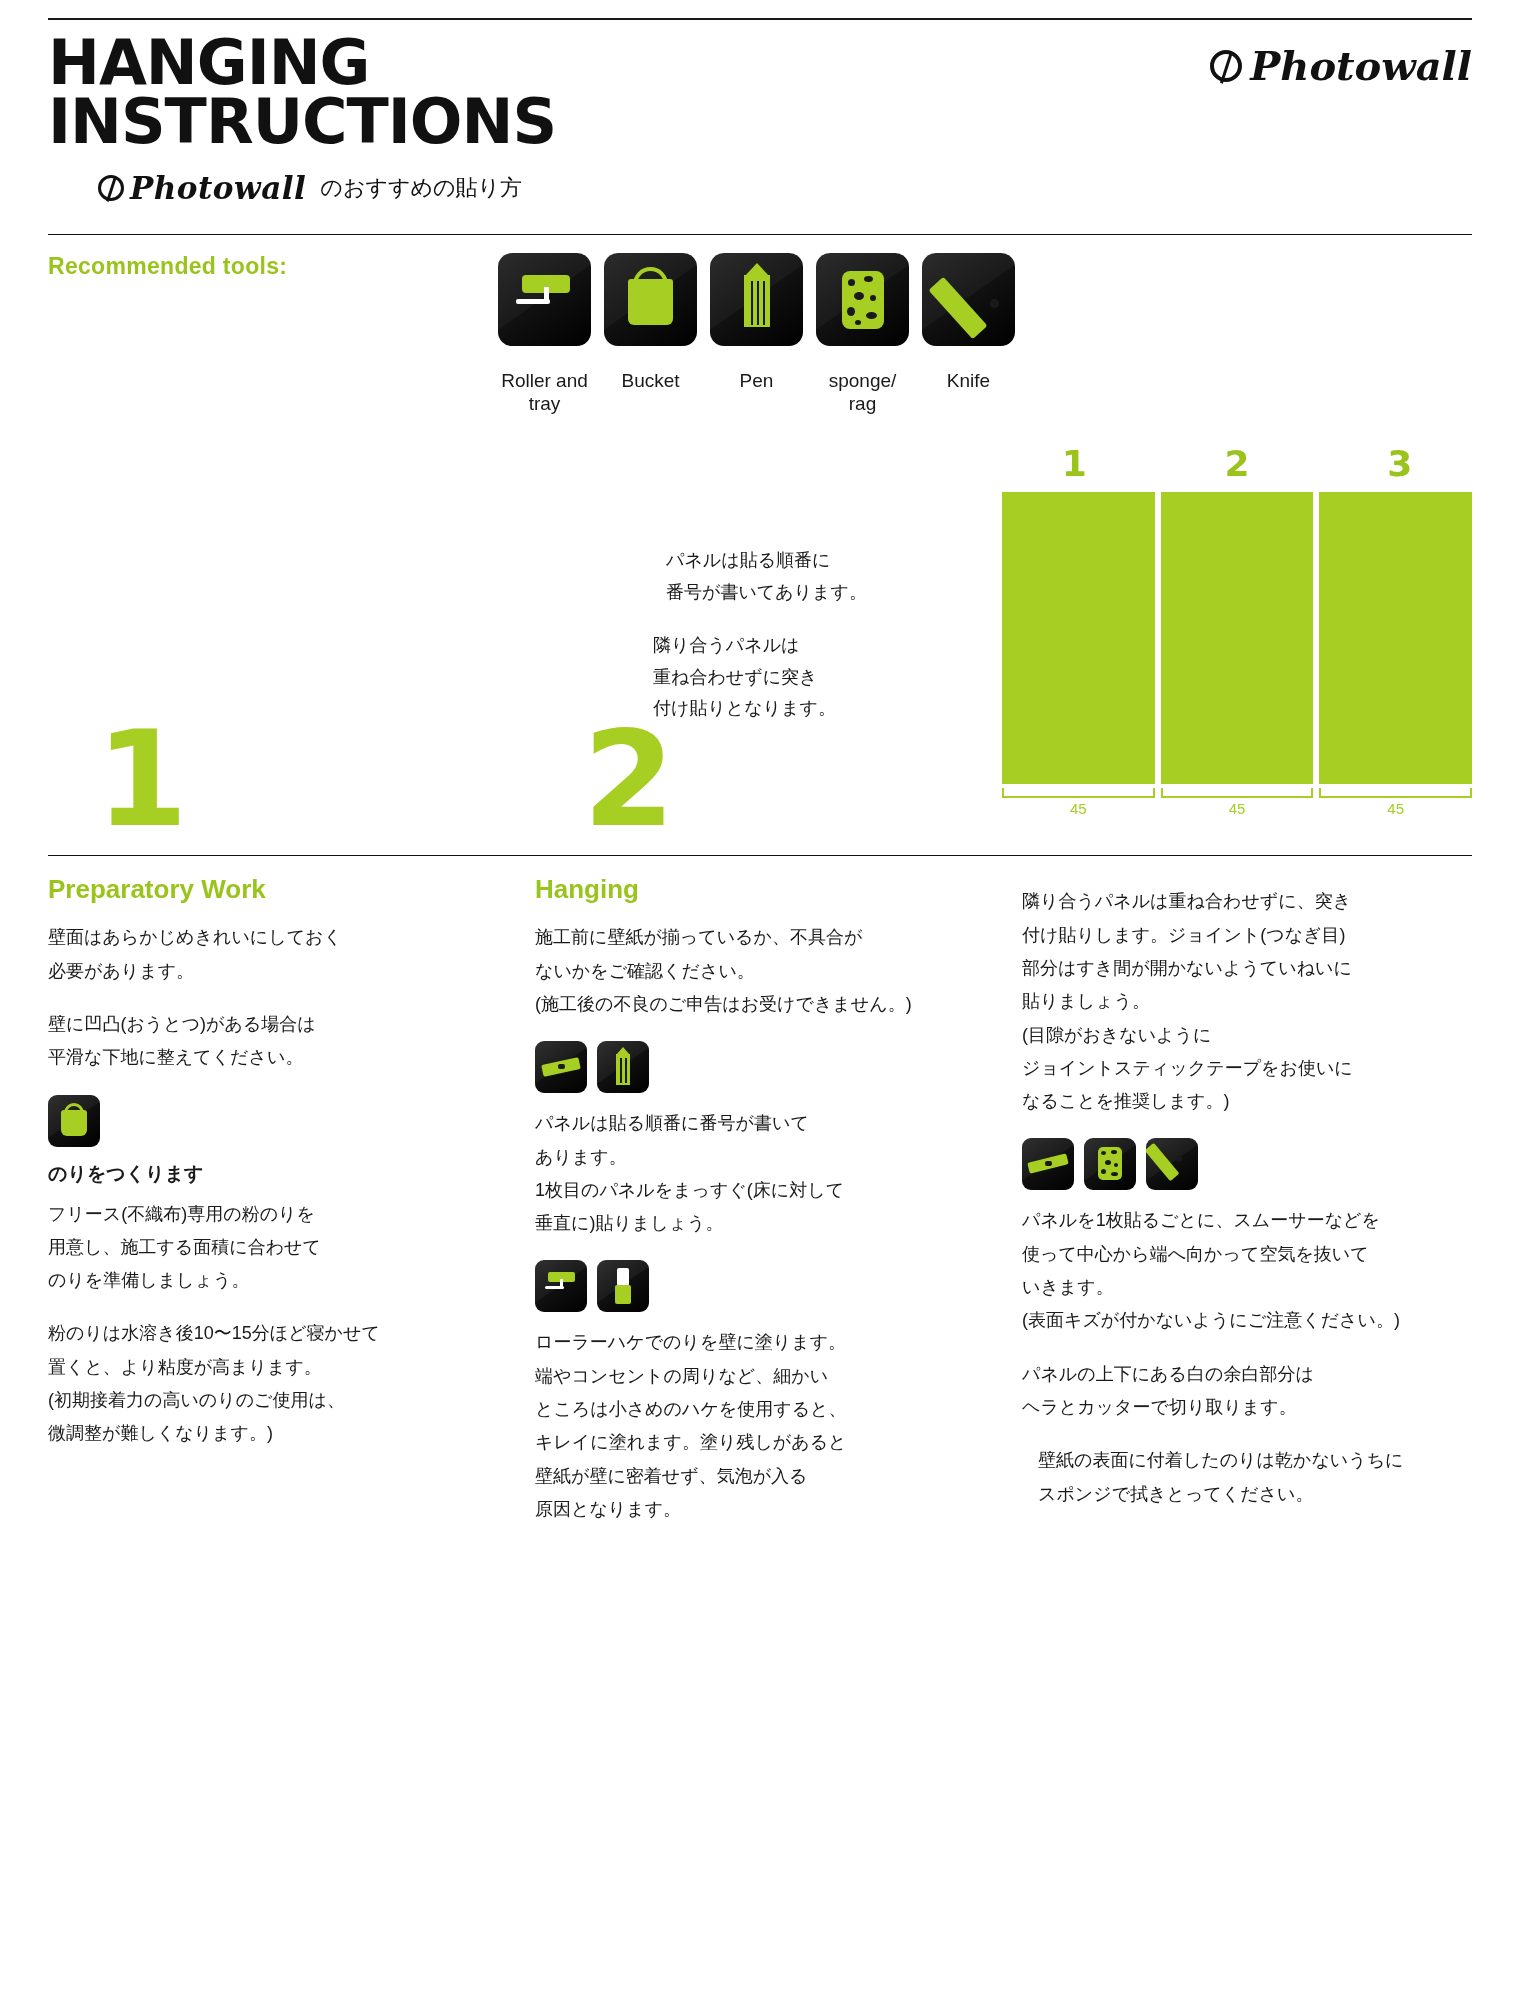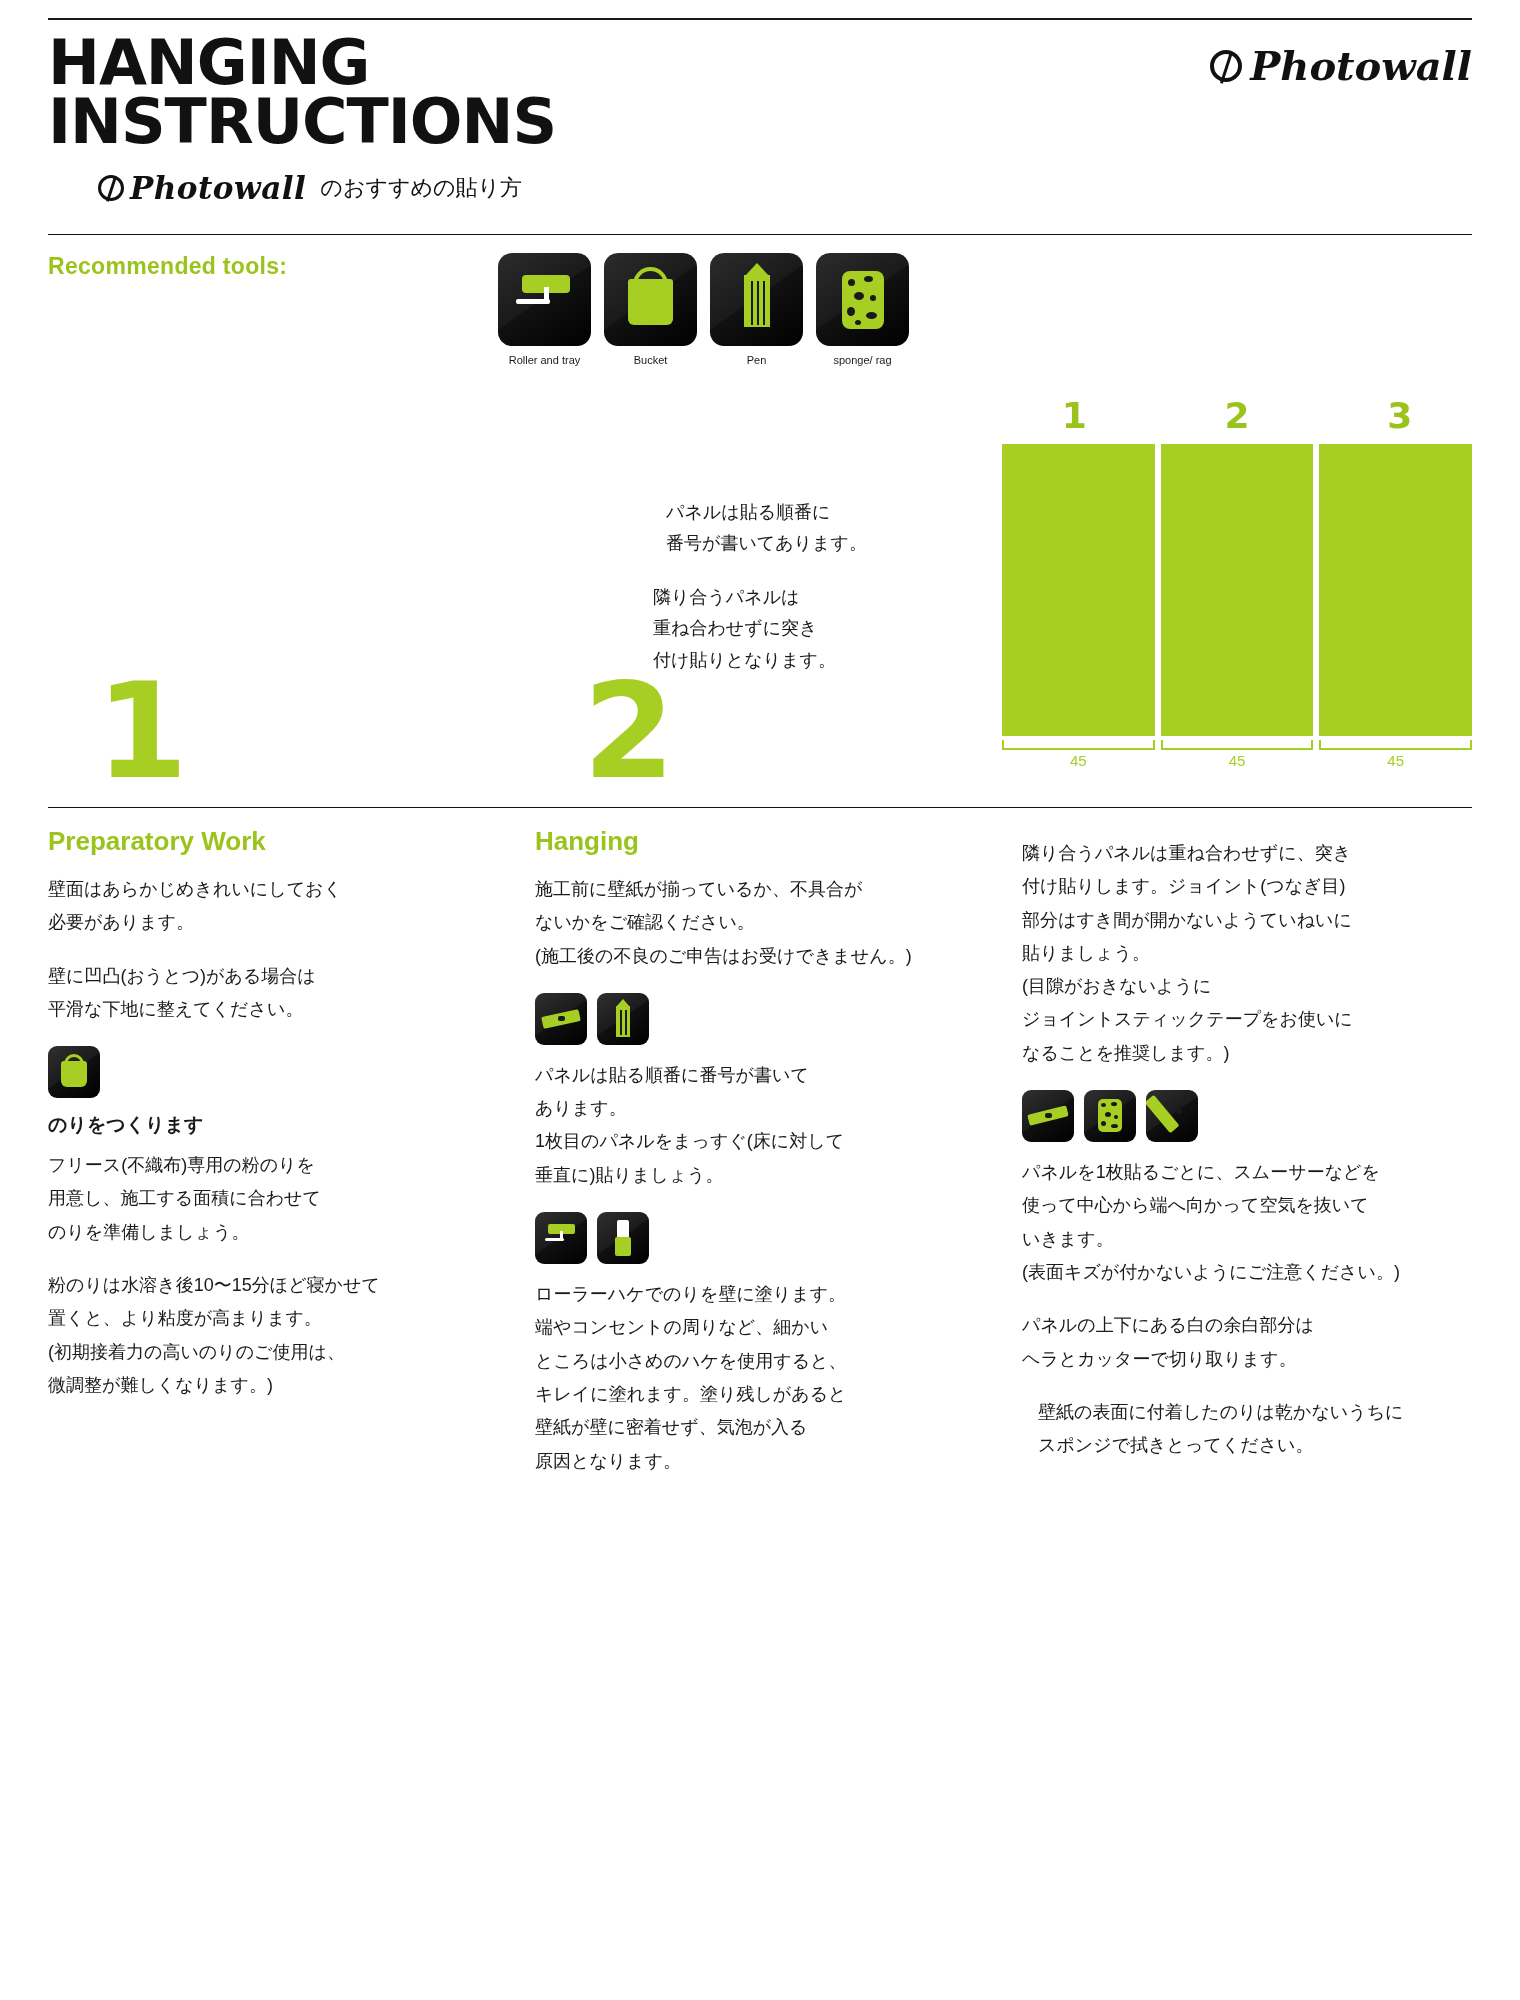--- a/index.html
+++ b/index.html
@@ -72,21 +72,21 @@
     width:450px;
     letter-spacing:0.3px;
   }
   .tool-icons { display:flex; gap:13px; }
   .tool { width:93px; text-align:center; }
   .tool-box {
     width:93px; height:93px; border-radius:14px;
     background:linear-gradient(145deg,#2c2c2c 0%,#1a1a1a 48%,#111 49%,#000 100%);
     position:relative; overflow:hidden;
   }
-  .tool-caption { font-size:11px; margin-top:8px; line-height:1.2; color:#1a1a1a;}
+  .tool-caption { font-size:19px; margin-top:24px; line-height:1.2; color:#1a1a1a;}
 
   
   .ic { position:absolute; }
   .roller-handle { left:18px; top:46px; width:34px; height:5px; background:#fff; border-radius:2px;}
   .roller-stem { left:46px; top:34px; width:5px; height:16px; background:#fff;}
   .roller-body { left:24px; top:22px; width:48px; height:18px; background:#a6ce23; border-radius:4px;}
   .bucket-body { left:24px; top:26px; width:45px; height:46px; background:#a6ce23; border-radius:3px 3px 6px 6px;}
   .bucket-handle { left:29px; top:14px; width:35px; height:18px; border:4px solid #a6ce23; border-bottom:none; border-radius:18px 18px 0 0;}
   .sponge-body { left:26px; top:18px; width:42px; height:58px; background:#a6ce23; border-radius:8px;}
   .sponge-body i { position:absolute; background:#1a1a1a; border-radius:50%;}
@@ -213,20 +213,29 @@
             <i style="left:12px;top:21px;width:10px;height:8px;"></i>
             <i style="left:28px;top:24px;width:6px;height:6px;"></i>
             <i style="left:5px;top:36px;width:8px;height:9px;"></i>
             <i style="left:24px;top:41px;width:11px;height:7px;"></i>
             <i style="left:13px;top:49px;width:6px;height:5px;"></i>
           </span>
         </div>
         <div class="tool-caption">sponge/ rag</div>
       </div>
 
+      <div class="tool">
+        <div class="tool-box">
+          <span class="ic knife-body">
+            <span class="knife-blade"></span>
+            <span class="knife-dot"></span>
+          </span>
+        </div>
+        <div class="tool-caption">Knife</div>
+      </div>
 
     </div>
   </div>
 
   <div class="mid">
 
     <div class="panel-wrap">
       <div class="panel-nums">
         <span>1</span>
         <span>2</span>

